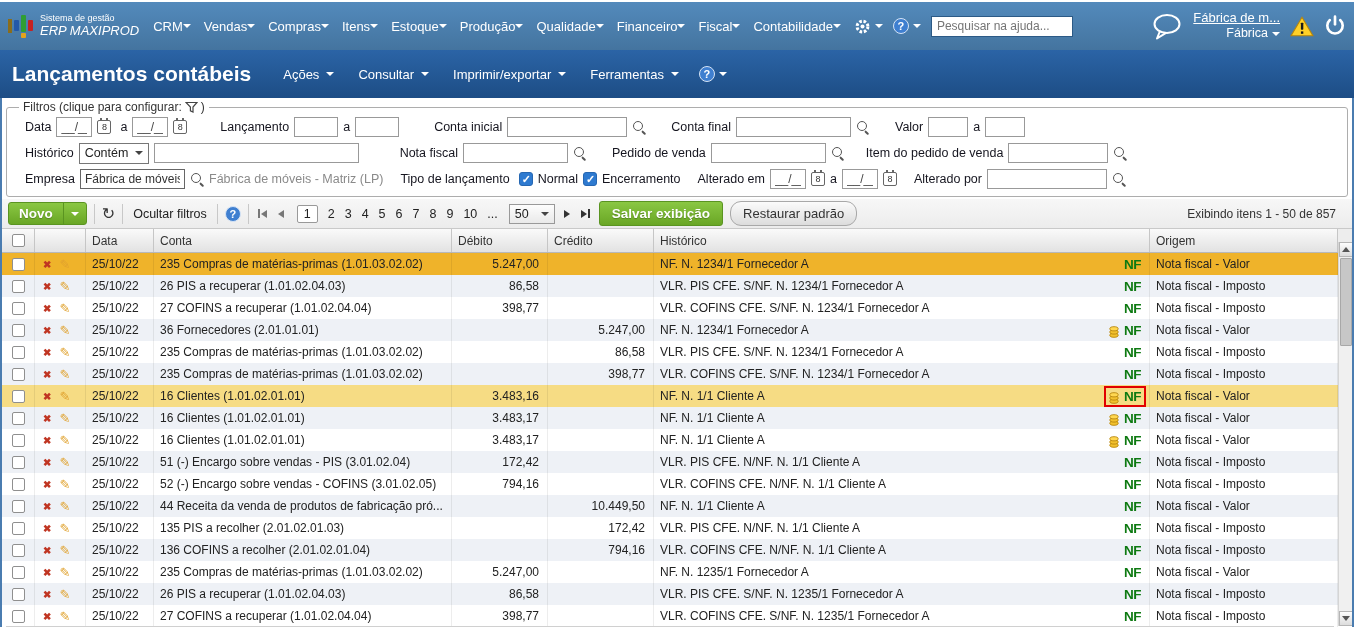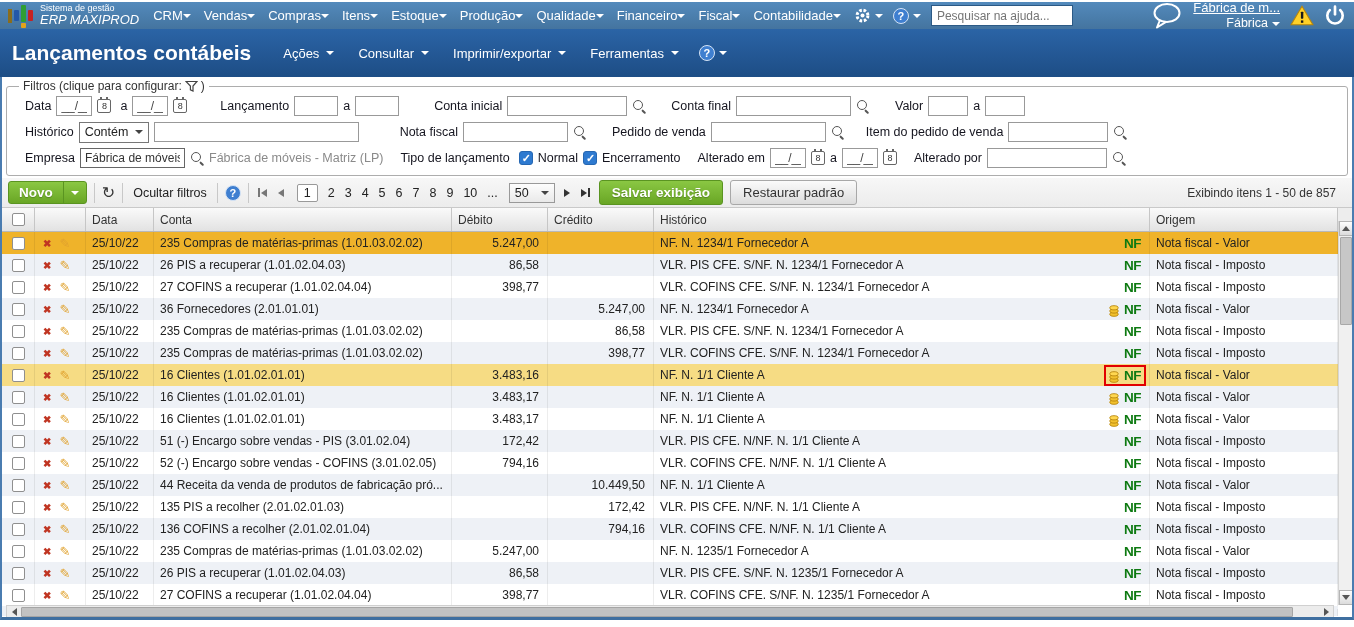--- a/index.html
+++ b/index.html
@@ -1,21 +1,21 @@
 <!DOCTYPE html>
 <html><head>
 <meta charset="utf-8">
 <style>
 *{box-sizing:border-box;margin:0;padding:0}
 html,body{width:1354px;height:627px}
 body{font-family:"Liberation Sans",sans-serif;background:#fff;overflow:hidden}
 .app{position:relative;width:1354px;height:627px;overflow:hidden;background:#fff}
 
 
-.topbar{margin-top:2px;height:27px;background:linear-gradient(180deg,#538abc,#44749f);display:flex;align-items:center;padding:0 8px;color:#fff}
+.topbar{margin-top:2px;height:48px;background:linear-gradient(180deg,#538abc,#44749f);display:flex;align-items:center;padding:0 8px;color:#fff}
 .logo{display:flex;align-items:center;gap:6px;margin-right:14px}
 .logo-txt{line-height:1.05}
 .logo-small{font-size:9px;display:block}
 .logo-main{font-size:13px;font-weight:normal;font-style:italic;display:block}
 .menus{display:flex;align-items:center}
 .menu-item{display:flex;align-items:center;gap:0;margin-right:13px;font-size:13px;cursor:pointer;white-space:nowrap}
 .caret-w{width:0;height:0;border-left:4px solid transparent;border-right:4px solid transparent;border-top:4px solid #fff;display:inline-block}
 .caret-d{width:0;height:0;border-left:4px solid transparent;border-right:4px solid transparent;border-top:4px solid #444;display:inline-block}
 .top-icon{display:flex;align-items:center;gap:4px;margin-right:10px;cursor:pointer}
 .help-circle{width:16px;height:16px;border-radius:50%;background:#3f7fd0;border:1px solid #d6e4f5;position:relative;display:inline-block}
@@ -70,21 +70,21 @@
 .navbtn{display:inline-flex;align-items:center;gap:1px;cursor:pointer;padding:0 2px}
 .tri-l{width:0;height:0;border-top:4.5px solid transparent;border-bottom:4.5px solid transparent;border-right:6px solid #777}
 .tri-r{width:0;height:0;border-top:4.5px solid transparent;border-bottom:4.5px solid transparent;border-left:6px solid #333}
 .navbar{width:2px;height:9px;background:#777}
 .navbar.dark{background:#333}
 .pages{display:flex;align-items:center;gap:10px;margin:0 4px}
 .page{cursor:pointer;color:#222}
 .page.current{border:1px solid #999;background:#fff;padding:1px 6px;border-radius:2px}
 .sizeselect{height:20px;width:46px;border:1px solid #999;background:linear-gradient(180deg,#fdfdfd,#e9e9e9);display:inline-flex;align-items:center;justify-content:space-between;padding:0 5px;cursor:pointer}
 .btn-green{padding:4px 12px;font-weight:bold;font-size:13.5px;color:#fff;background:linear-gradient(180deg,#8ac743,#69a625);border:1px solid #5a9421;border-radius:3px;cursor:pointer;text-shadow:0 1px 1px rgba(0,0,0,.25);font-family:inherit}
-.btn-gray{padding:4px 12px;font-size:13px;color:#333;background:linear-gradient(180deg,#fbfbfb,#dcdcdc);border:1px solid #a8a8a8;border-radius:3px;cursor:pointer;font-family:inherit}
+.btn-gray{padding:4px 12px;font-size:13px;color:#333;background:linear-gradient(180deg,#fbfbfb,#dcdcdc);border:1px solid #a8a8a8;border-radius:11px;cursor:pointer;font-family:inherit}
 .status{margin-left:auto;margin-right:10px;font-size:12px;color:#333}
 
 
 .thead{display:flex;height:24px;background:linear-gradient(180deg,#fafafa,#e2e2e2);border-bottom:1px solid #b8b8b8;font-size:12px;color:#333}
 .th{display:flex;align-items:center;padding-left:6px;border-right:1px solid #c6c6c6;overflow:hidden}
 .colcb{width:33px;justify-content:center;padding-left:0}
 .colic{width:51px}
 .coldate{width:68px}
 .colconta{width:298px}
 .coldeb{width:96px}

